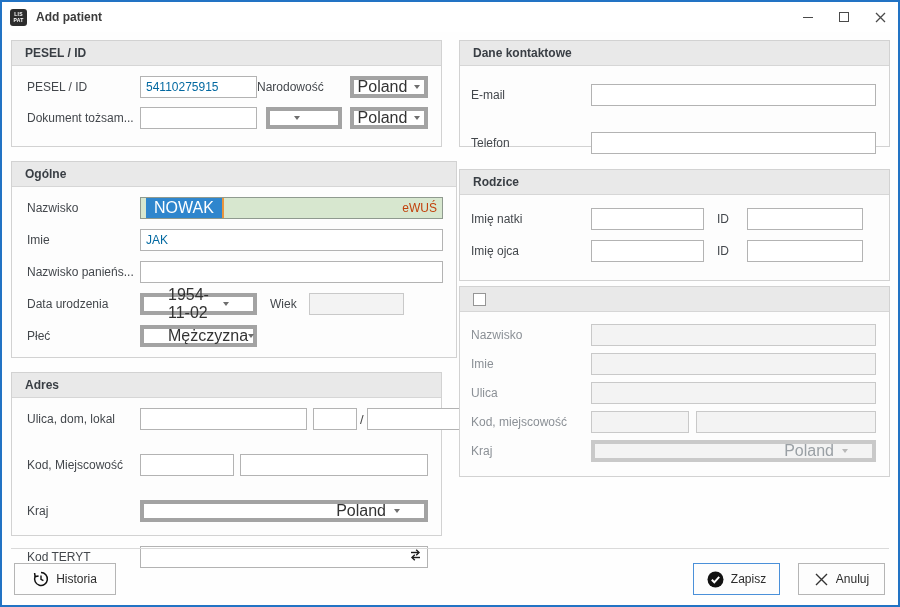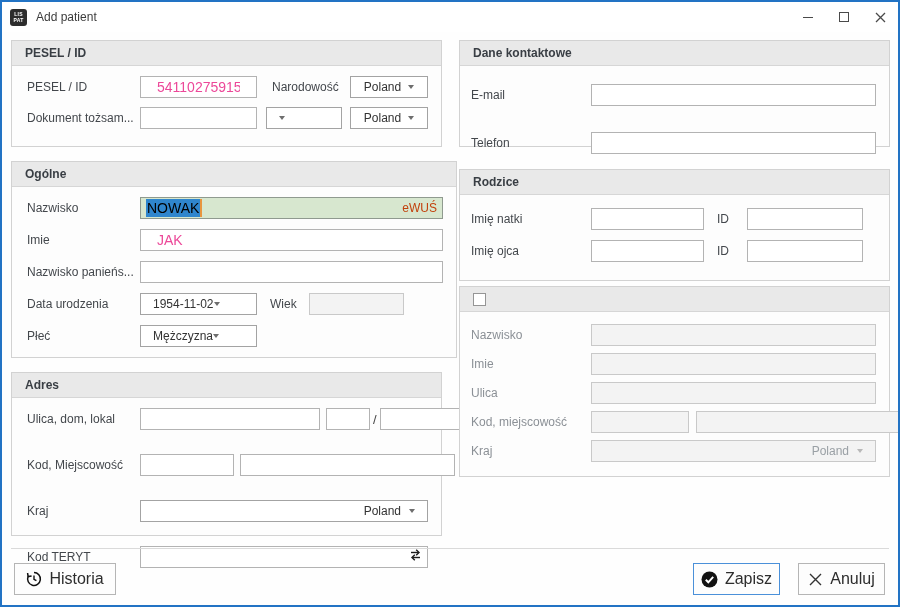--- a/index.html
+++ b/index.html
@@ -11,21 +11,21 @@
     background:#fefefe; border:2px solid #2273c4; overflow:hidden;
   }
 
   
   .titlebar { height:30px; display:flex; align-items:center; padding-left:8px; background:#fff; }
   .app-icon {
     width:17px; height:17px; background:#2d2d2d; border-radius:3px;
     display:flex; flex-direction:column; align-items:center; justify-content:center;
     color:#fff; font-size:5px; font-weight:bold; line-height:1.2; letter-spacing:.3px;
   }
-  .win-title { margin-left:9px; font-size:12px; color:#3c3c3c; }
+  .win-title { margin-left:9px; font-size:12px; color:#3c3c3c;font-weight:bold; }
   .win-controls { margin-left:auto; display:flex; height:100%; }
   .win-btn { width:36px; height:100%; display:flex; align-items:center; justify-content:center; color:#4a4a4a; font-size:13px; cursor:default; }
   .min-glyph { width:10px; height:1px; background:#4a4a4a; display:block; }
   .max-glyph { width:10px; height:10px; border:1px solid #4a4a4a; display:block; }
 
   
   .section { position:absolute; border:1px solid #d2d2d2; background:#fdfdfd; }
   .section-header {
     background:#e9e9e9; border-bottom:1px solid #d6d6d6;
     padding:5px 13px; font-size:12px; font-weight:bold; color:#393e44;
@@ -33,55 +33,55 @@
   }
   .section-body { display:flex; flex-direction:column; padding:10px 13px 10px 15px; }
   .row { display:flex; align-items:center; height:22px; }
   .lbl { font-size:12px; color:#43474c; flex:0 0 113px; white-space:nowrap; overflow:hidden; }
   .rrow .lbl { flex:0 0 120px; }
   .lbl.gray { color:#8b9096; }
   .mid-lbl { font-size:12px; color:#43474c; white-space:nowrap; }
 
   .inp {
     height:22px; border:1px solid #b3b3b3; background:#fff;
-    font-family:"Liberation Sans",sans-serif; font-size:14px; color:#ec4899; padding:0 16px; outline:none;
+    font-family:"Liberation Sans",sans-serif; font-size:12px; color:#0369a1; padding:0 5px; outline:none;
   }
   .inp:disabled { background:#f3f3f3; border-color:#c9c9c9; }
 
   .dd {
-    height:22px; border:1px solid #a3a3a3; background:#fff;
-    display:flex; align-items:center; padding:0 12px; font-size:12px; color:#333; cursor:default;
+    height:22px; border:4px solid #a3a3a3; background:#fff;
+    display:flex; align-items:center; padding:0 24px; font-size:16px; color:#333; cursor:default;
   }
   .dd.center { justify-content:center; gap:7px; }
   .dd .arr { width:0; height:0; border-left:3.5px solid transparent; border-right:3.5px solid transparent; border-top:4px solid #6e6e6e; }
   .dd.spread { }
   .dd.disabled { background:#f3f3f3; border-color:#c9c9c9; color:#9aa0a5; }
   .dd.disabled .arr { border-top-color:#b8b8b8; }
 
   .ewus-field {
     flex:1; height:22px; border:1px solid #8f9a8f; background:#d7e7cf;
     display:flex; align-items:center; justify-content:space-between; padding:0 5px;
   }
   .sel-wrap { border-right:2px solid #e8953f; display:inline-flex; }
-  .sel-text { background:#2f86cd; color:#000000; font-size:14px; padding:1px 1px; }
+  .sel-text { background:#2f86cd; color:#ffffff; font-size:16px; padding:1px 8px; }
   .ewus-badge { font-size:12px; color:#c2410c; }
 
   .teryt-box { flex:1; height:22px; border:1px solid #b3b3b3; background:#fff; display:flex; align-items:center; justify-content:flex-end; padding:0 4px; }
 
   .checkbox { width:13px; height:13px; border:1px solid #959595; background:#fff; margin-right:8px; display:inline-block; }
 
   .flex1 { flex:1; }
   .slash { font-size:13px; color:#444; margin:0 3px; }
 
   
   .divider { position:absolute; left:9px; right:9px; top:546px; height:1px; background:#dadada; }
   .btn {
     position:absolute; top:561px; height:32px; border:1px solid #b5b5b5; background:#fdfdfd;
     display:flex; align-items:center; justify-content:center; gap:7px;
-    font-family:"Liberation Sans",sans-serif; font-size:16px; color:#2d2d2d; cursor:default;
+    font-family:"Liberation Sans",sans-serif; font-size:12px; color:#2d2d2d; cursor:default;
   }
   .btn.primary { border-color:#4a90d9; }
   .btn svg { display:block; }
 </style>
 </head>
 <body>
 
 <div id="window">
 
   <div class="titlebar">
@@ -106,21 +106,21 @@
   </div>
 
   <div class="section" style="left:9px; top:38px; width:431px; height:107px;">
     <div class="section-header">
         <span>PESEL / ID</span>
       </div>
     <div class="section-body" style="gap:9px;">
       <div class="row">
         <span class="lbl">PESEL / ID</span>
         <input class="inp" style="width: 117px;" value="54110275915">
-        <span class="mid-lbl" style="margin-left:15px;">Narodowość</span>
+        <span class="mid-lbl" style="">Narodowość</span>
         <div class="dd center" style="margin-left:auto; width:78px;">
           <span>Poland</span>
           <span class="arr"></span>
         </div>
       </div>
       <div class="row">
         <span class="lbl">Dokument tożsam...</span>
         <input class="inp" style="width: 117px;">
         <div class="dd spread" style="margin-left:9px; width:76px;">
           <span></span>

